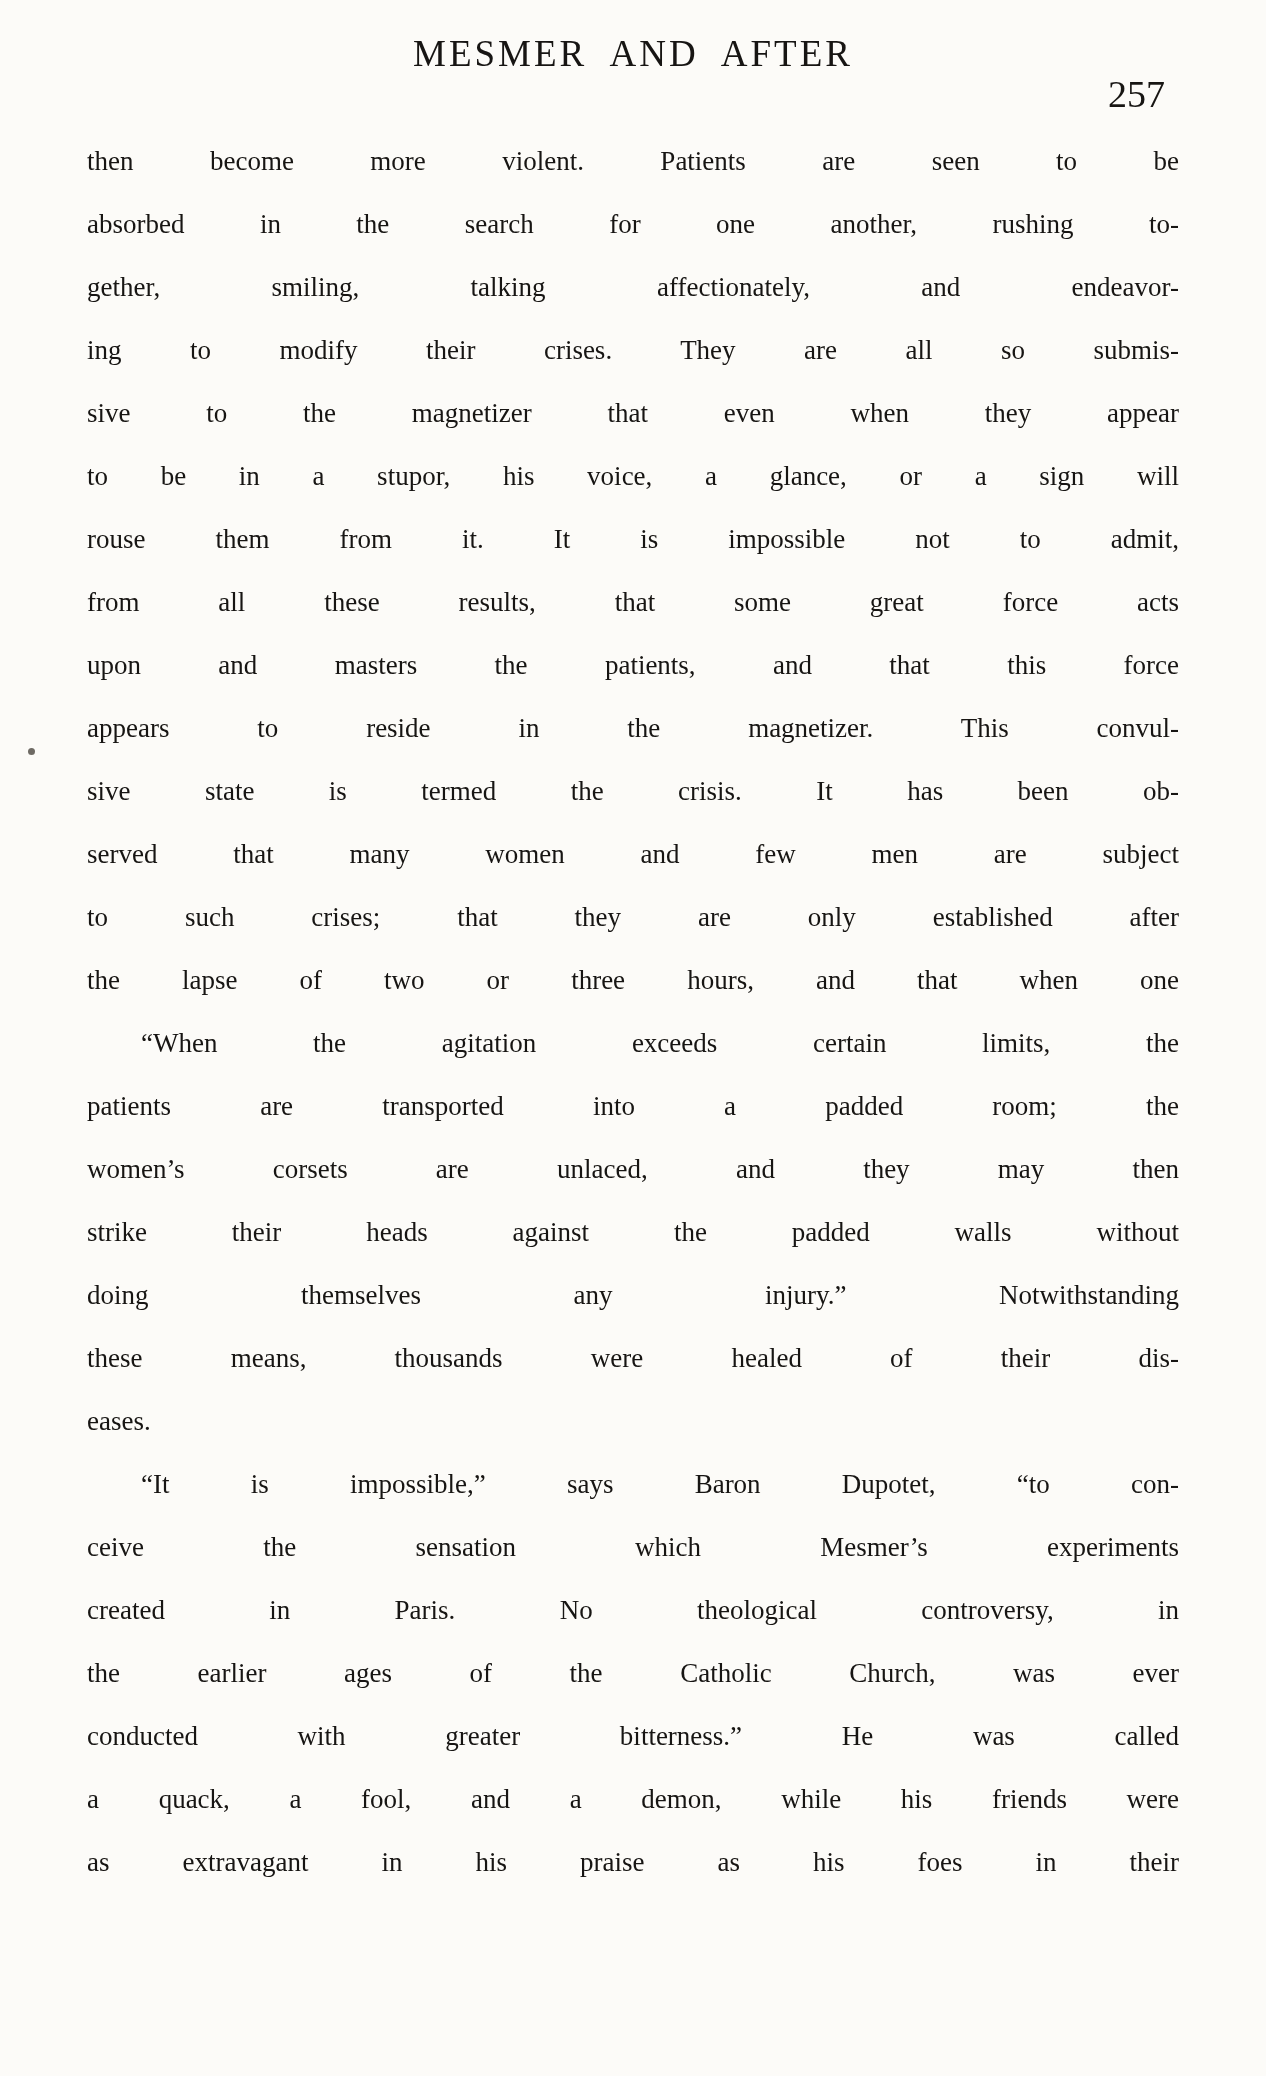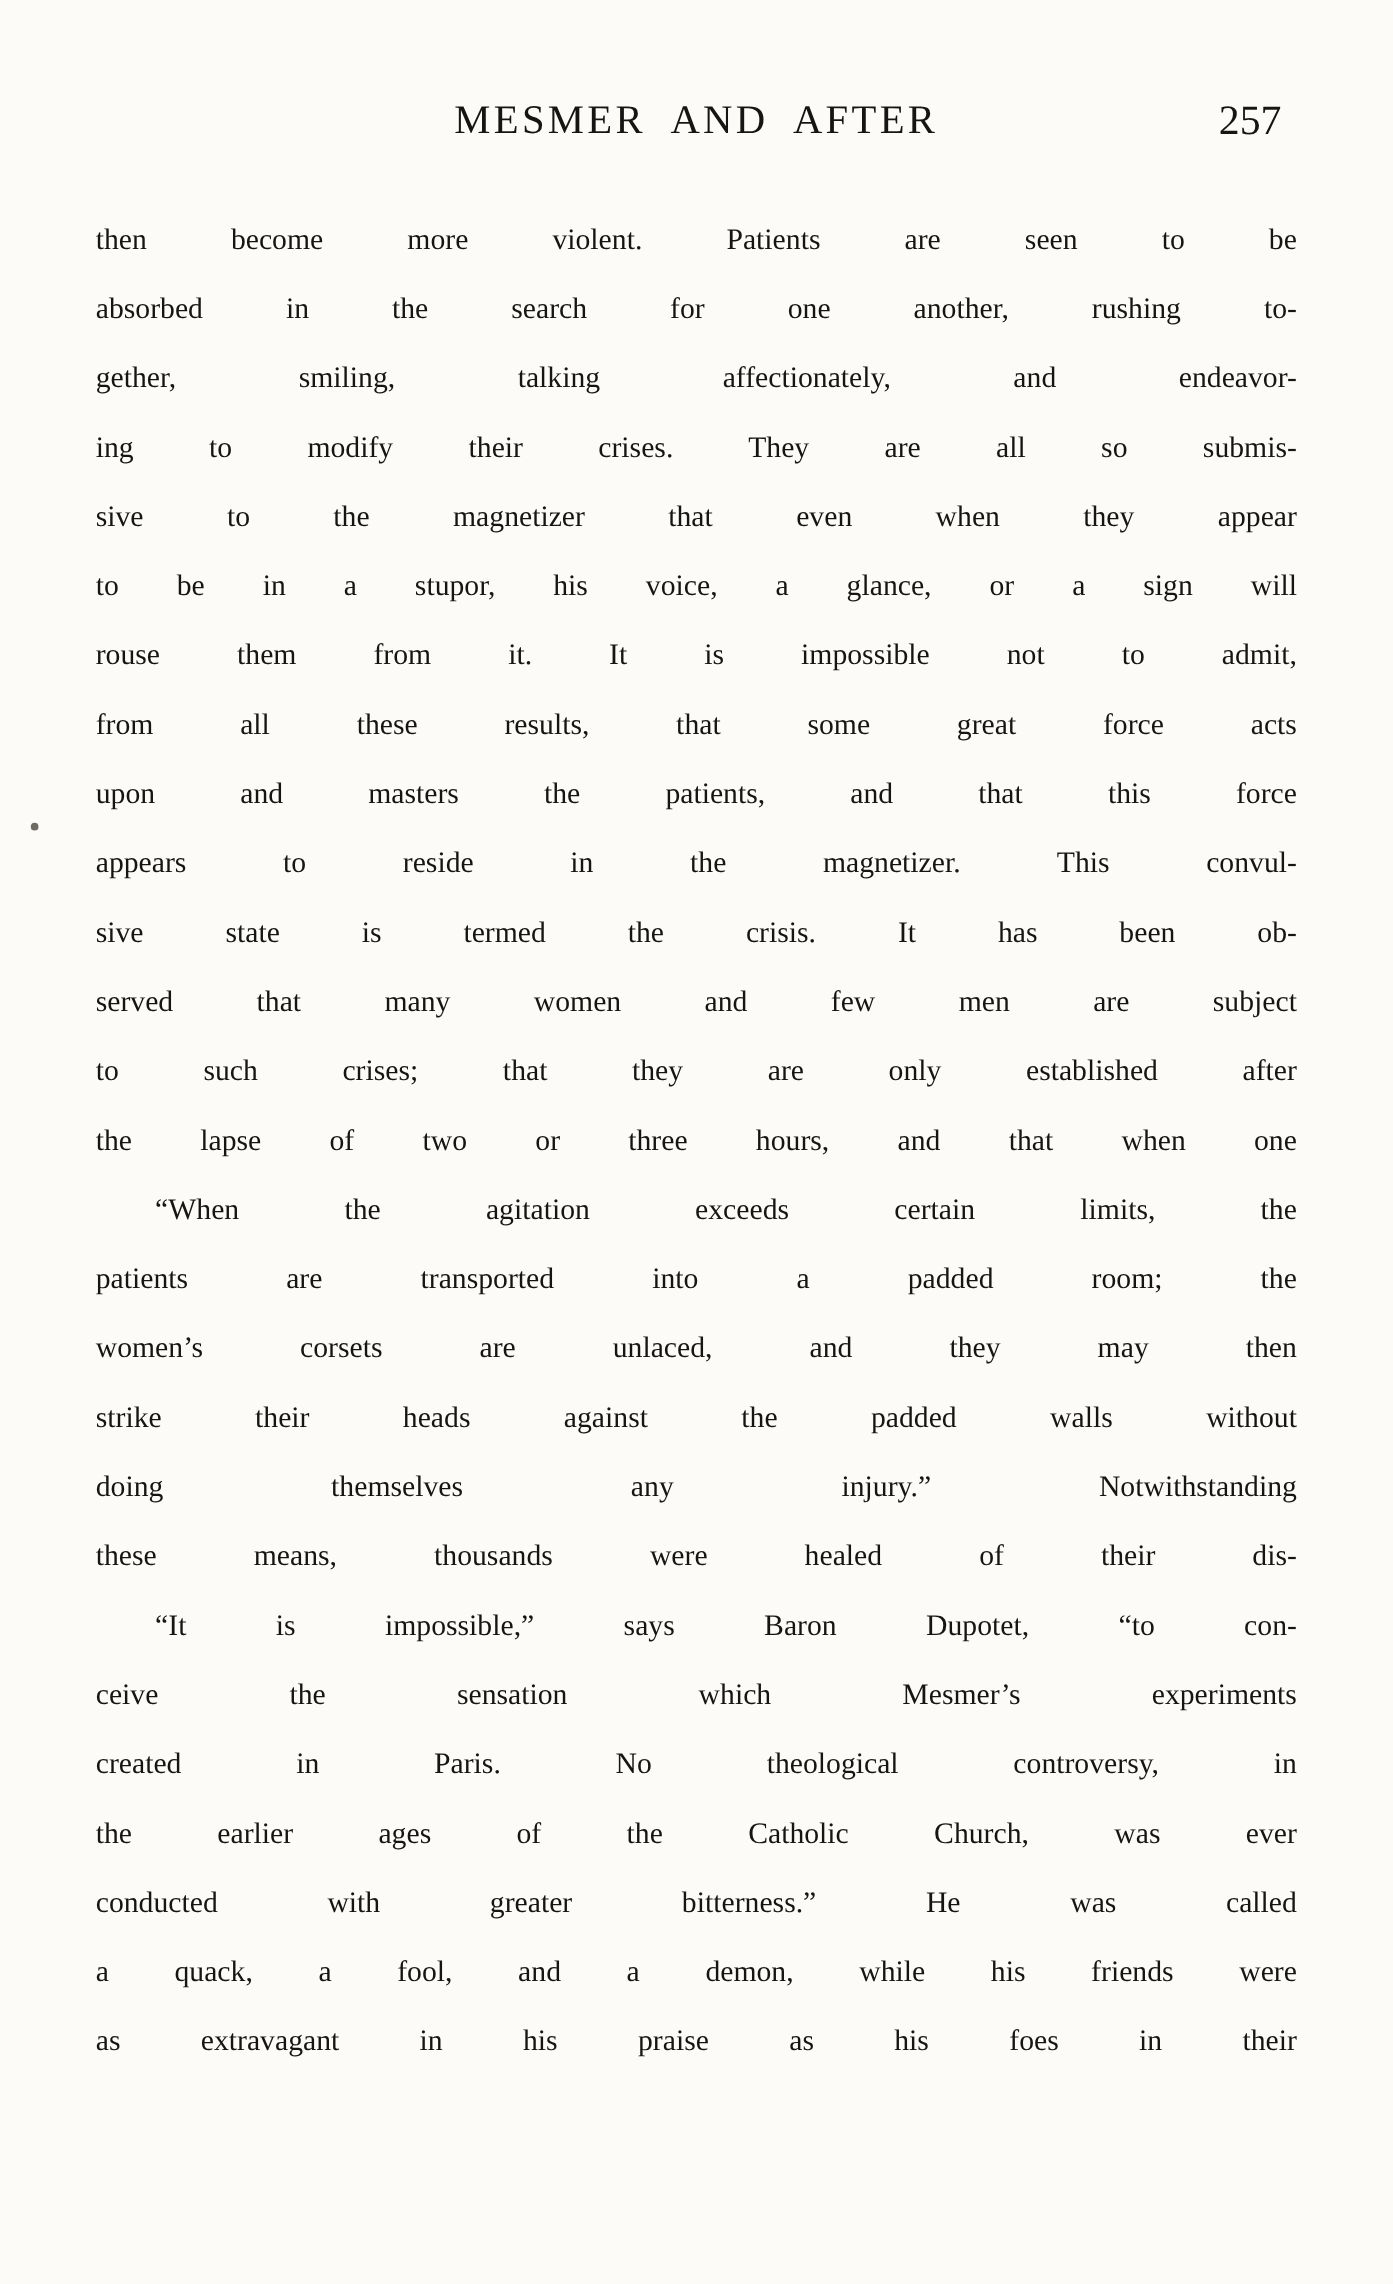--- a/index.html
+++ b/index.html
@@ -8,22 +8,22 @@
     height: 2076px;
     background: #fcfbf8;
     color: #171513;
     font-family: "Liberation Serif", serif;
     overflow: hidden;
     position: relative;
   }
   .page-header {
     position: relative;
     width: 1092px;
-    margin: 16px auto;
-    padding-top: 72px;
+    margin: 0 auto;
+    padding-top: 32px;
     height: 52px;
     text-decoration: underline;
   }
   .running-title {
     position: absolute;
     left: 0; right: 0;
     text-align: center;
     font-size: 37px;
     letter-spacing: 3px;
     word-spacing: 12px;
@@ -93,20 +93,21 @@
       <div class="line">the lapse of two or three hours, and that when one</div>
     </div>
 
     <div class="paragraph">
       <div class="line indent">“When the agitation exceeds certain limits, the</div>
       <div class="line">patients are transported into a padded room; the</div>
       <div class="line">women’s corsets are unlaced, and they may then</div>
       <div class="line">strike their heads against the padded walls without</div>
       <div class="line">doing themselves any injury.”  Notwithstanding</div>
       <div class="line">these means, thousands were healed of their dis-</div>
+      <div class="line end">eases.</div>
     </div>
 
     <div class="paragraph">
       <div class="line indent">“It is impossible,” says Baron Dupotet, “to con-</div>
       <div class="line">ceive the sensation which Mesmer’s experiments</div>
       <div class="line">created in Paris.  No theological controversy, in</div>
       <div class="line">the earlier ages of the Catholic Church, was ever</div>
       <div class="line">conducted with greater bitterness.”  He was called</div>
       <div class="line">a quack, a fool, and a demon, while his friends were</div>
       <div class="line">as extravagant in his praise as his foes in their</div>

